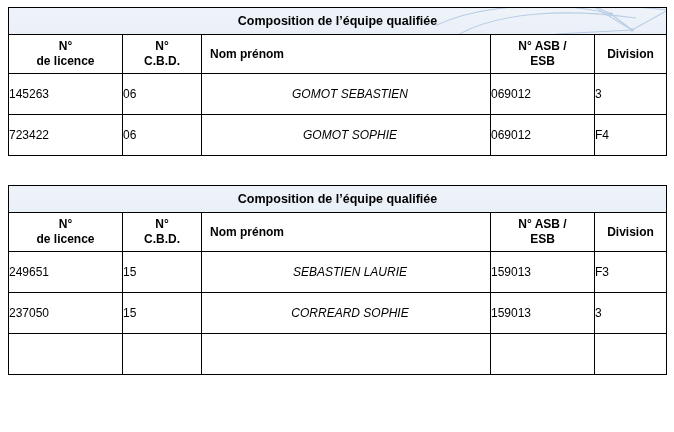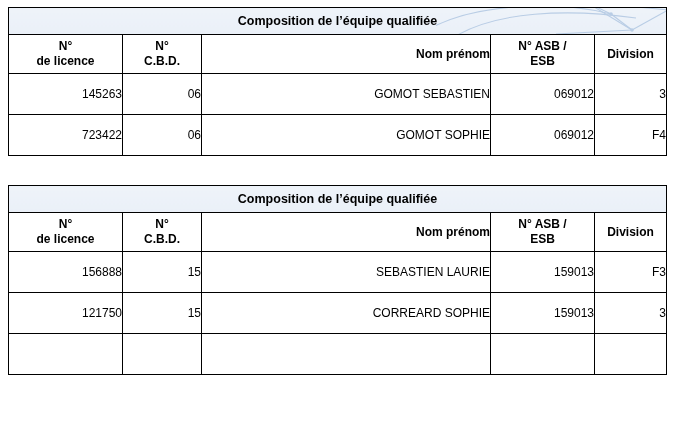--- a/index.html
+++ b/index.html
@@ -57,32 +57,33 @@
   }
   .hdr-cell {
     text-align: center;
     font-weight: bold;
     font-size: 12px;
     line-height: 15px;
     height: 38px;
     padding: 2px 3px;
   }
   .hdr-cell.left {
-    text-align: right;
+    text-align: left;
     padding-left: 8px;
   }
   .data-cell {
-    text-align: right;
+    text-align: left;
     font-size: 12px;
     height: 40px;
     padding: 2px 3px;
   }
   .data-cell.left {
-    text-align: right;
+    text-align: center;
     padding-left: 8px;
+    font-style: italic;
   }
   .spacer {
     height: 29px;
   }
   .empty-row td {
     height: 40px;
   }
   .c-licence { width: 114px; }
   .c-cbd { width: 79px; }
   .c-nom { width: 289px; }
@@ -186,28 +187,28 @@
           <span>C.B.D.</span>
         </th>
         <th class="hdr-cell left">Nom prénom</th>
         <th class="hdr-cell">
           <span>N° ASB /</span><br>
           <span>ESB</span>
         </th>
         <th class="hdr-cell">Division</th>
       </tr>
       <tr>
-        <td class="data-cell">156888</td>
+        <td class="data-cell">249651</td>
         <td class="data-cell">15</td>
         <td class="data-cell left">SEBASTIEN LAURIE</td>
         <td class="data-cell">159013</td>
         <td class="data-cell">F3</td>
       </tr>
       <tr>
-        <td class="data-cell">121750</td>
+        <td class="data-cell">237050</td>
         <td class="data-cell">15</td>
         <td class="data-cell left">CORREARD SOPHIE</td>
         <td class="data-cell">159013</td>
         <td class="data-cell">3</td>
       </tr>
       <tr class="empty-row">
         <td class="data-cell"></td>
         <td class="data-cell"></td>
         <td class="data-cell left"></td>
         <td class="data-cell"></td>

